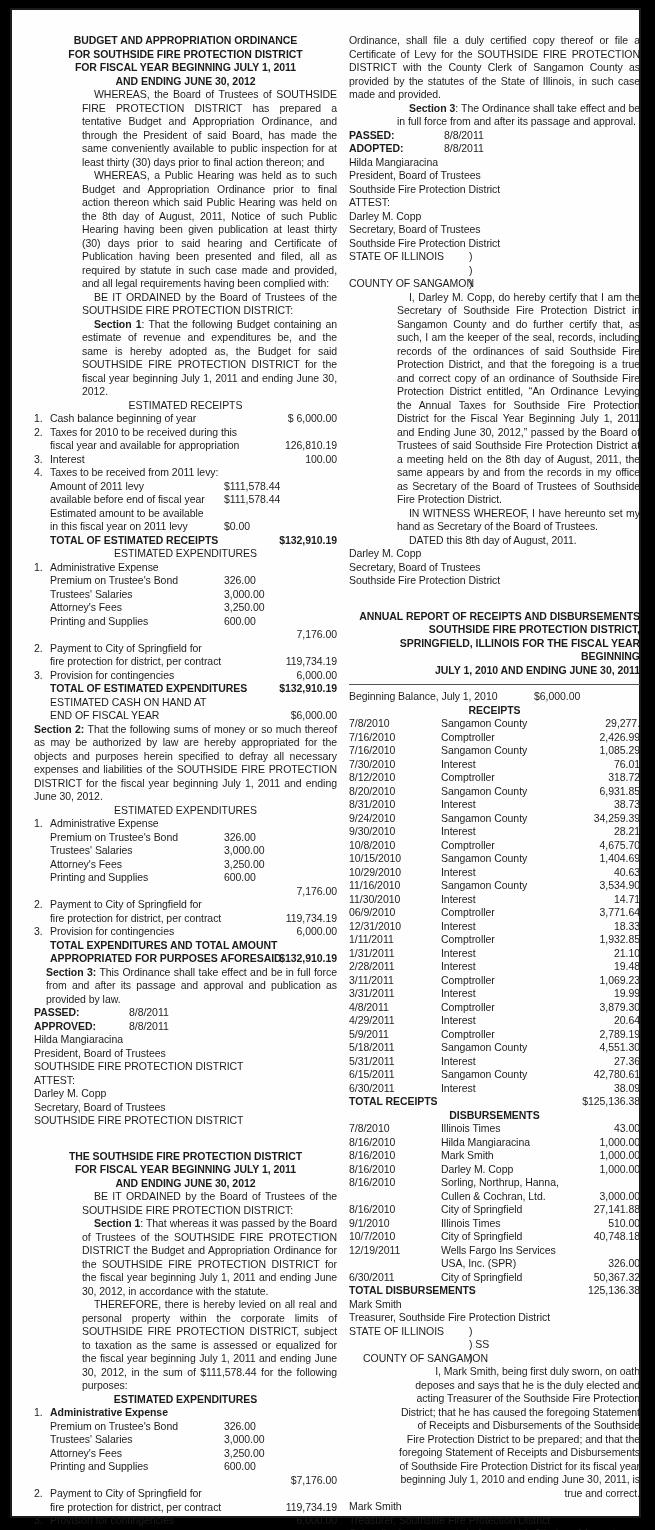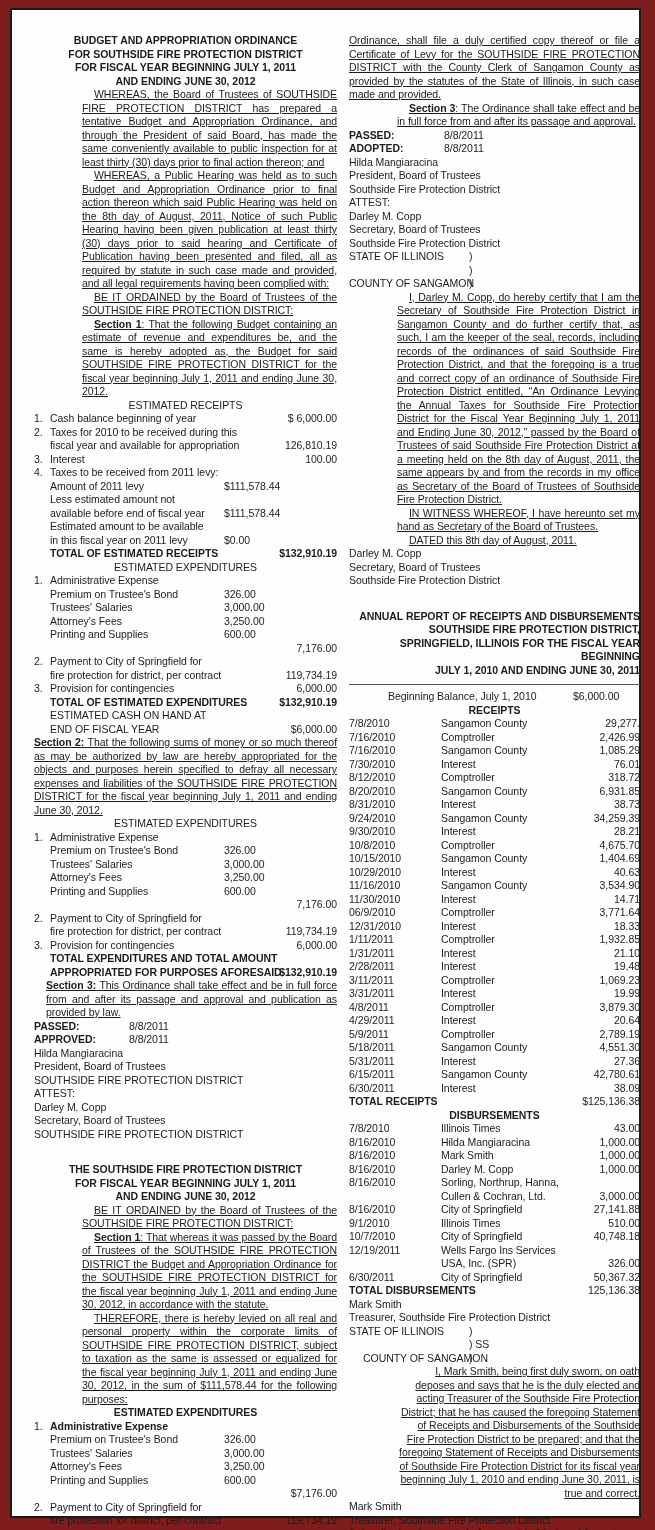--- a/index.html
+++ b/index.html
@@ -1,44 +1,44 @@
 <!DOCTYPE html>
 <html><head>
 <meta charset="utf-8">
 <style>
   html,body{margin:0;padding:0;background:#ffffff;}
-  .page{position:relative;width:655px;height:1530px;background:#7f1d1d;overflow:hidden;
+  .page{position:relative;width:655px;height:1530px;background:#000000;overflow:hidden;
         font-family:"Liberation Sans",sans-serif;color:#1c1c1c;}
   .sheet{position:absolute;left:10px;top:8px;width:631px;height:1510px;
          border:2px solid #1a1a1a;background:#fefefe;box-sizing:border-box;}
   .col{position:absolute;top:24px;font-size:10.5px;line-height:13.5px;letter-spacing:-0.05px;}
   .col-left{left:22px;width:303px;}
   .col-right{left:337px;width:291px;}
   .title{text-align:center;font-weight:bold;}
-  .para{text-align:justify;margin:0;text-decoration:underline;}
+  .para{text-align:justify;margin:0;}
   .para.noj{text-align:right;}
   .para.ind{text-indent:12px;margin-left:48px;}
   .para.blockind{padding-left:12px;text-indent:0;}
   b,.b{font-weight:bold;text-align:right;}
   .center{text-align:center;}
   .finrow{position:relative;padding-left:16px;min-height:13.5px;}
   .finrow .num{position:absolute;left:0;top:0;}
   .finrow .mid{position:absolute;left:190px;top:0;}
   .finrow .ramt{position:absolute;right:0;top:0;}
   .kvrow{position:relative;padding-left:95px;min-height:13.5px;}
   .kvrow .k{position:absolute;left:0;top:0;font-weight:bold;}
   .scrow{position:relative;min-height:13.5px;}
   .scrow .paren{position:absolute;left:120px;top:0;}
   .scrow.ind2{padding-left:14px;}
   .trow{position:relative;padding-left:92px;min-height:13.5px;}
   .trow .d{position:absolute;left:0;top:0;}
   .trow .a{position:absolute;right:0;top:0;}
   .ttotal{position:relative;min-height:13.5px;}
   .ttotal .a{position:absolute;right:0;top:0;}
-  .balrow{position:relative;min-height:13.5px;margin-left:39px;}
+  .balrow{position:relative;min-height:13.5px;}
   .balrow .a{position:absolute;left:185px;top:0;}
   .hrule{border:0;border-top:1px solid #555;margin:7px 0 5px 0;}
   .gap{width:100%;}
 </style>
 </head>
 <body>
 
 <div class="page">
   <div class="sheet">
     <div class="col col-left">
@@ -53,21 +53,20 @@
         <p class="para ind">BE IT ORDAINED by the Board of Trustees of the SOUTHSIDE FIRE PROTECTION DISTRICT:</p>
         <p class="para ind"><b>Section 1</b>: That the following Budget containing an estimate of revenue and expenditures be, and the same is hereby adopted as, the Budget for said SOUTHSIDE FIRE PROTECTION DISTRICT for the fiscal year beginning July 1, 2011 and ending June 30, 2012.</p>
         <div class="center">ESTIMATED RECEIPTS</div>
         <div>
           <div class="finrow"><span class="num">1.</span><span>Cash balance beginning of year</span><span class="ramt">$ 6,000.00</span></div>
           <div class="finrow"><span class="num">2.</span><span>Taxes for 2010 to be received during this</span></div>
           <div class="finrow"><span>fiscal year and available for appropriation</span><span class="ramt">126,810.19</span></div>
           <div class="finrow"><span class="num">3.</span><span>Interest</span><span class="ramt">100.00</span></div>
           <div class="finrow"><span class="num">4.</span><span>Taxes to be received from 2011 levy:</span></div>
           <div class="finrow"><span>Amount of 2011 levy</span><span class="mid">$111,578.44</span></div>
-          <div class="finrow"><span>Less estimated amount not</span></div>
           <div class="finrow"><span>available before end of fiscal year</span><span class="mid">$111,578.44</span></div>
           <div class="finrow"><span>Estimated amount to be available</span></div>
           <div class="finrow"><span>in this fiscal year on 2011 levy</span><span class="mid">$0.00</span></div>
           <div class="finrow"><span class="b">TOTAL OF ESTIMATED RECEIPTS</span><span class="ramt b">$132,910.19</span></div>
         </div>
         <div class="center">ESTIMATED EXPENDITURES</div>
         <div>
           <div class="finrow"><span class="num">1.</span><span>Administrative Expense</span></div>
           <div class="finrow"><span>Premium on Trustee's Bond</span><span class="mid">326.00</span></div>
           <div class="finrow"><span>Trustees' Salaries</span><span class="mid">3,000.00</span></div>

